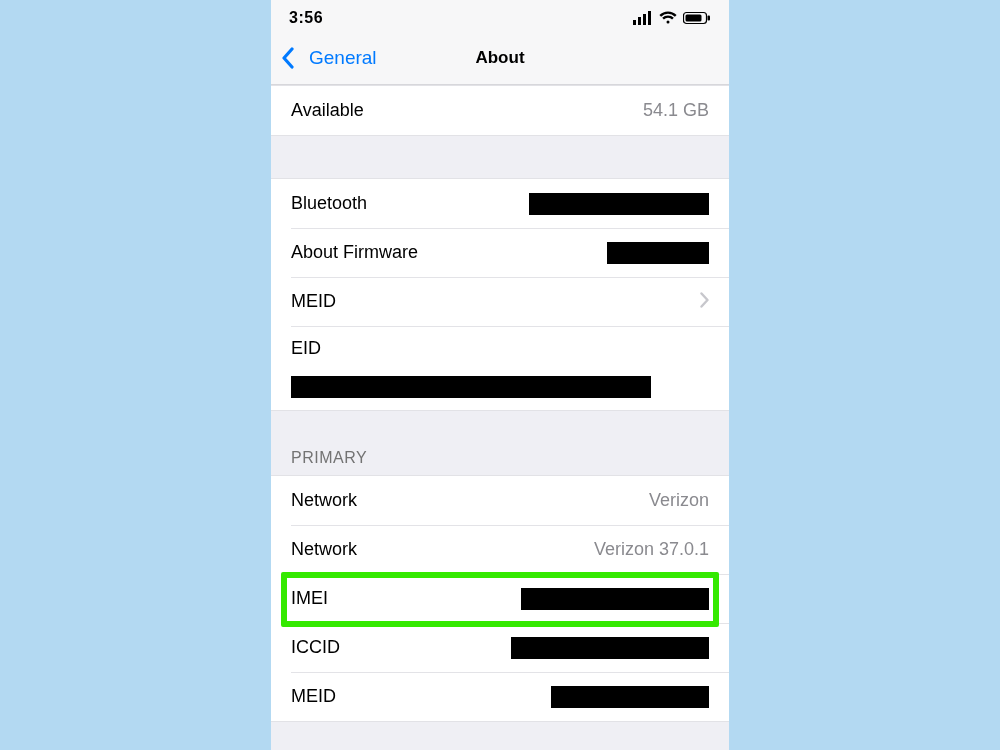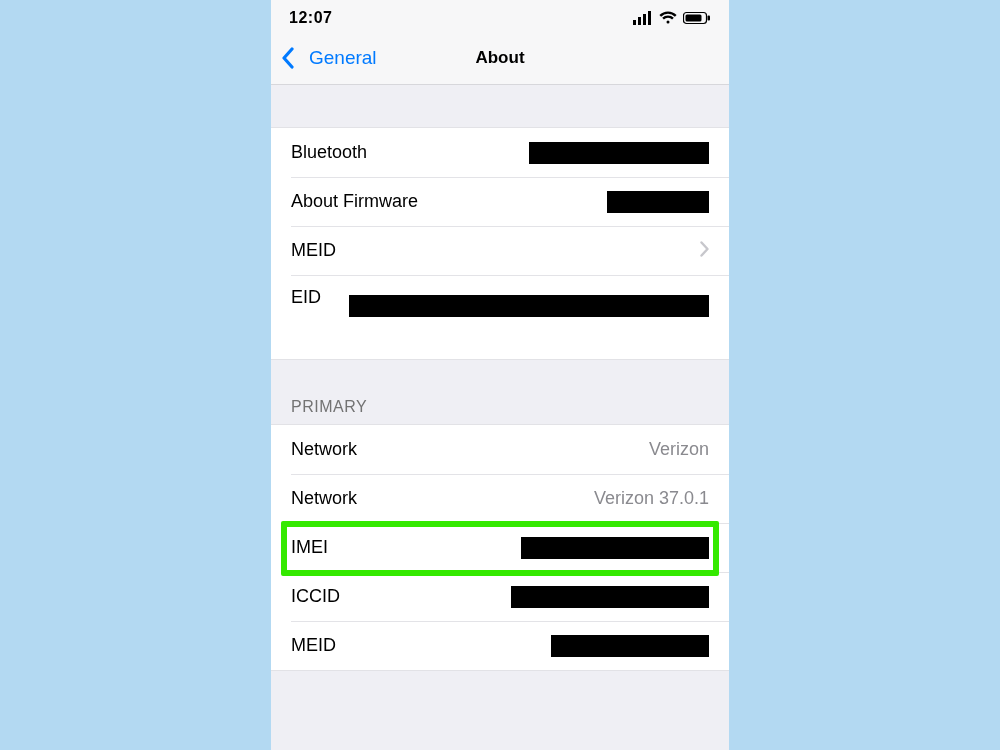--- a/index.html
+++ b/index.html
@@ -105,21 +105,21 @@
   .row .chevron {
     color: #c7c7cc;
     margin-left: 6px;
   }
   .redact {
     background: #000;
     display: inline-block;
     height: 22px;
   }
   .row-eid {
-    flex-direction: row;
+    flex-direction: column;
     align-items: flex-start;
     padding-top: 12px;
     padding-bottom: 12px;
     min-height: 60px;
   }
   .row-eid .redact {
     margin-top: 8px;
     height: 22px;
     width: 360px;
     align-self: flex-start;
@@ -146,21 +146,21 @@
     box-sizing: border-box;
   }
 </style>
 </head>
 <body>
 
 <div class="stage">
   <div class="phone">
 
     <div class="status-bar">
-      <div class="status-time">12:07</div>
+      <div class="status-time">3:56</div>
       <div class="status-right">
         <span>
           <svg width="20" height="14" viewBox="0 0 20 14">
             <rect x="0" y="9" width="3" height="5" fill="#000"></rect>
             <rect x="5" y="6" width="3" height="8" fill="#000"></rect>
             <rect x="10" y="3" width="3" height="11" fill="#000"></rect>
             <rect x="15" y="0" width="3" height="14" fill="#000"></rect>
           </svg>
         </span>
         <span>
@@ -185,20 +185,26 @@
         <span>
           <svg width="14" height="22" viewBox="0 0 14 22">
             <polyline points="11,2 3,11 11,20" fill="none" stroke="#007aff" stroke-width="3.2" stroke-linecap="round" stroke-linejoin="round"></polyline>
           </svg>
         </span>
         <span>General</span>
       </div>
       <div class="nav-title">About</div>
     </div>
 
+    <div class="list-group">
+      <div class="row">
+        <span class="row-label">Available</span>
+        <span class="row-value">54.1 GB</span>
+      </div>
+    </div>
 
     <div class="gap-short"></div>
 
     <div class="list-group">
       <div class="row">
         <span class="row-label">Bluetooth</span>
         <span class="redact" style="width:180px"></span>
       </div>
       <div class="row">
         <span class="row-label">About Firmware</span>

